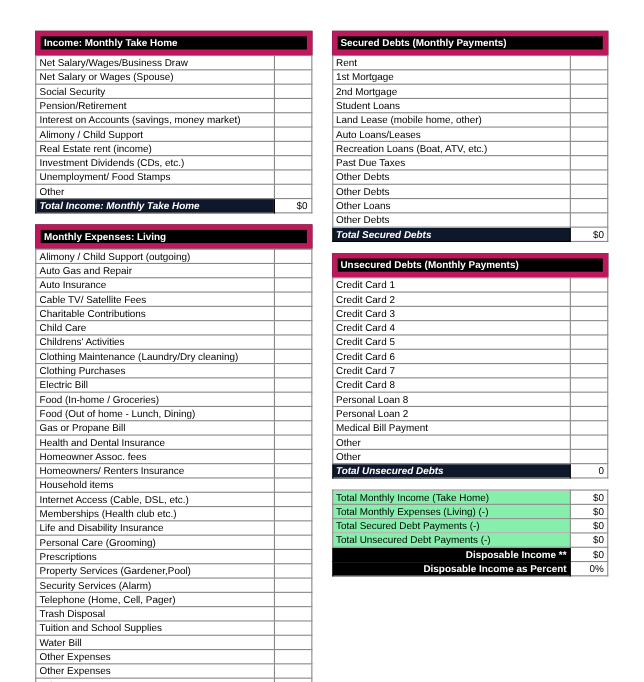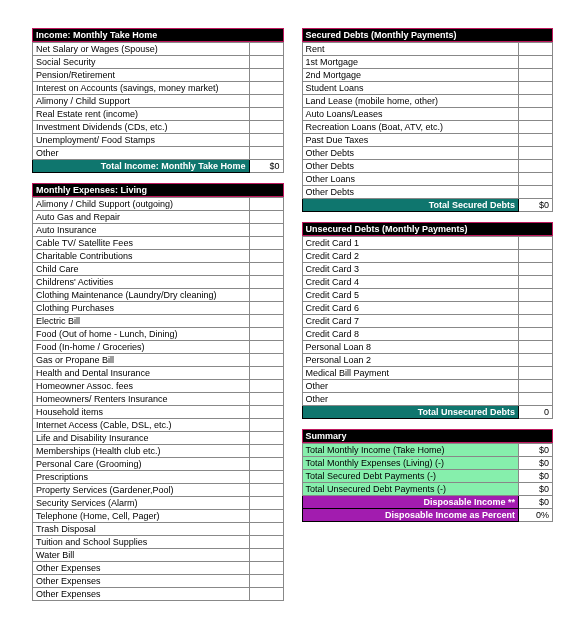--- a/index.html
+++ b/index.html
@@ -16,66 +16,70 @@
     gap: 18px;
     align-items: flex-start;
   }
   .col { flex: 1; }
   .section { margin-bottom: 10px; }
   .hdr {
     background: #000;
     color: #fff;
     font-weight: bold;
     padding: 1px 3px;
-    border: 1px solid #be185d;
+    border: 5px solid #be185d;
   }
   table {
     width: 100%;
     border-collapse: collapse;
     table-layout: fixed;
   }
   td {
     border: 1px solid #888;
     padding: 0 3px;
     height: 12px;
     line-height: 12px;
     overflow: hidden;
     white-space: nowrap;
     text-overflow: clip;
     vertical-align: middle;
   }
   .valcol { width: 34px; text-align: right; background: #fff; }
   .ftr td:first-child {
-    background: #0f766e;
+    background: #0f172a;
     color: #fff;
     font-weight: bold;
-    text-align: right;
     border-color: #000;
+    font-style: italic;
   }
   .ftr td.valcol {
     background: #fff;
     color: #000;
     font-weight: normal;
     border-color: #888;
   }
   .summary-plain td:first-child { background: #86efac; color: #000; font-weight: normal; border-color:#888; }
   .summary-plain td.valcol { background: #fff; }
-  .summary-bold td:first-child { background:#a21caf; color:#fff; font-weight:bold; text-align:right; border-color:#000;}
+  .summary-bold td:first-child { background:#000000; color:#fff; font-weight:bold; text-align:right; border-color:#000;}
 </style>
 </head>
 <body>
 
 <div class="grid">
   <div class="col">
 
     <div class="section">
       <div class="hdr">Income: Monthly Take Home</div>
       <table>
           <tbody id="income-body">
             <tr>
+              <td>Net Salary/Wages/Business Draw</td>
+              <td class="valcol"></td>
+            </tr>
+            <tr>
               <td>Net Salary or Wages (Spouse)</td>
               <td class="valcol"></td>
             </tr>
             <tr>
               <td>Social Security</td>
               <td class="valcol"></td>
             </tr>
             <tr>
               <td>Pension/Retirement</td>
               <td class="valcol"></td>
@@ -150,28 +154,28 @@
             </tr>
             <tr>
               <td>Clothing Purchases</td>
               <td class="valcol"></td>
             </tr>
             <tr>
               <td>Electric Bill</td>
               <td class="valcol"></td>
             </tr>
             <tr>
+              <td>Food (In-home / Groceries)</td>
+              <td class="valcol"></td>
+            </tr>
+            <tr>
               <td>Food (Out of home - Lunch, Dining)</td>
               <td class="valcol"></td>
             </tr>
             <tr>
-              <td>Food (In-home / Groceries)</td>
-              <td class="valcol"></td>
-            </tr>
-            <tr>
               <td>Gas or Propane Bill</td>
               <td class="valcol"></td>
             </tr>
             <tr>
               <td>Health and Dental Insurance</td>
               <td class="valcol"></td>
             </tr>
             <tr>
               <td>Homeowner Assoc. fees</td>
               <td class="valcol"></td>
@@ -182,25 +186,25 @@
             </tr>
             <tr>
               <td>Household items</td>
               <td class="valcol"></td>
             </tr>
             <tr>
               <td>Internet Access (Cable, DSL, etc.)</td>
               <td class="valcol"></td>
             </tr>
             <tr>
+              <td>Memberships (Health club etc.)</td>
+              <td class="valcol"></td>
+            </tr>
+            <tr>
               <td>Life and Disability Insurance</td>
-              <td class="valcol"></td>
-            </tr>
-            <tr>
-              <td>Memberships (Health club etc.)</td>
               <td class="valcol"></td>
             </tr>
             <tr>
               <td>Personal Care (Grooming)</td>
               <td class="valcol"></td>
             </tr>
             <tr>
               <td>Prescriptions</td>
               <td class="valcol"></td>
             </tr>
@@ -365,21 +369,20 @@
             </tr>
             <tr class="ftr">
               <td>Total Unsecured Debts</td>
               <td class="valcol">0</td>
             </tr>
           </tbody>
         </table>
     </div>
 
     <div class="section">
-      <div class="hdr">Summary</div>
       <table>
           <tbody id="summary-body">
             <tr class="summary-plain">
               <td>Total Monthly Income (Take Home)</td>
               <td class="valcol">$0</td>
             </tr>
             <tr class="summary-plain">
               <td>Total Monthly Expenses (Living) (-)</td>
               <td class="valcol">$0</td>
             </tr>

